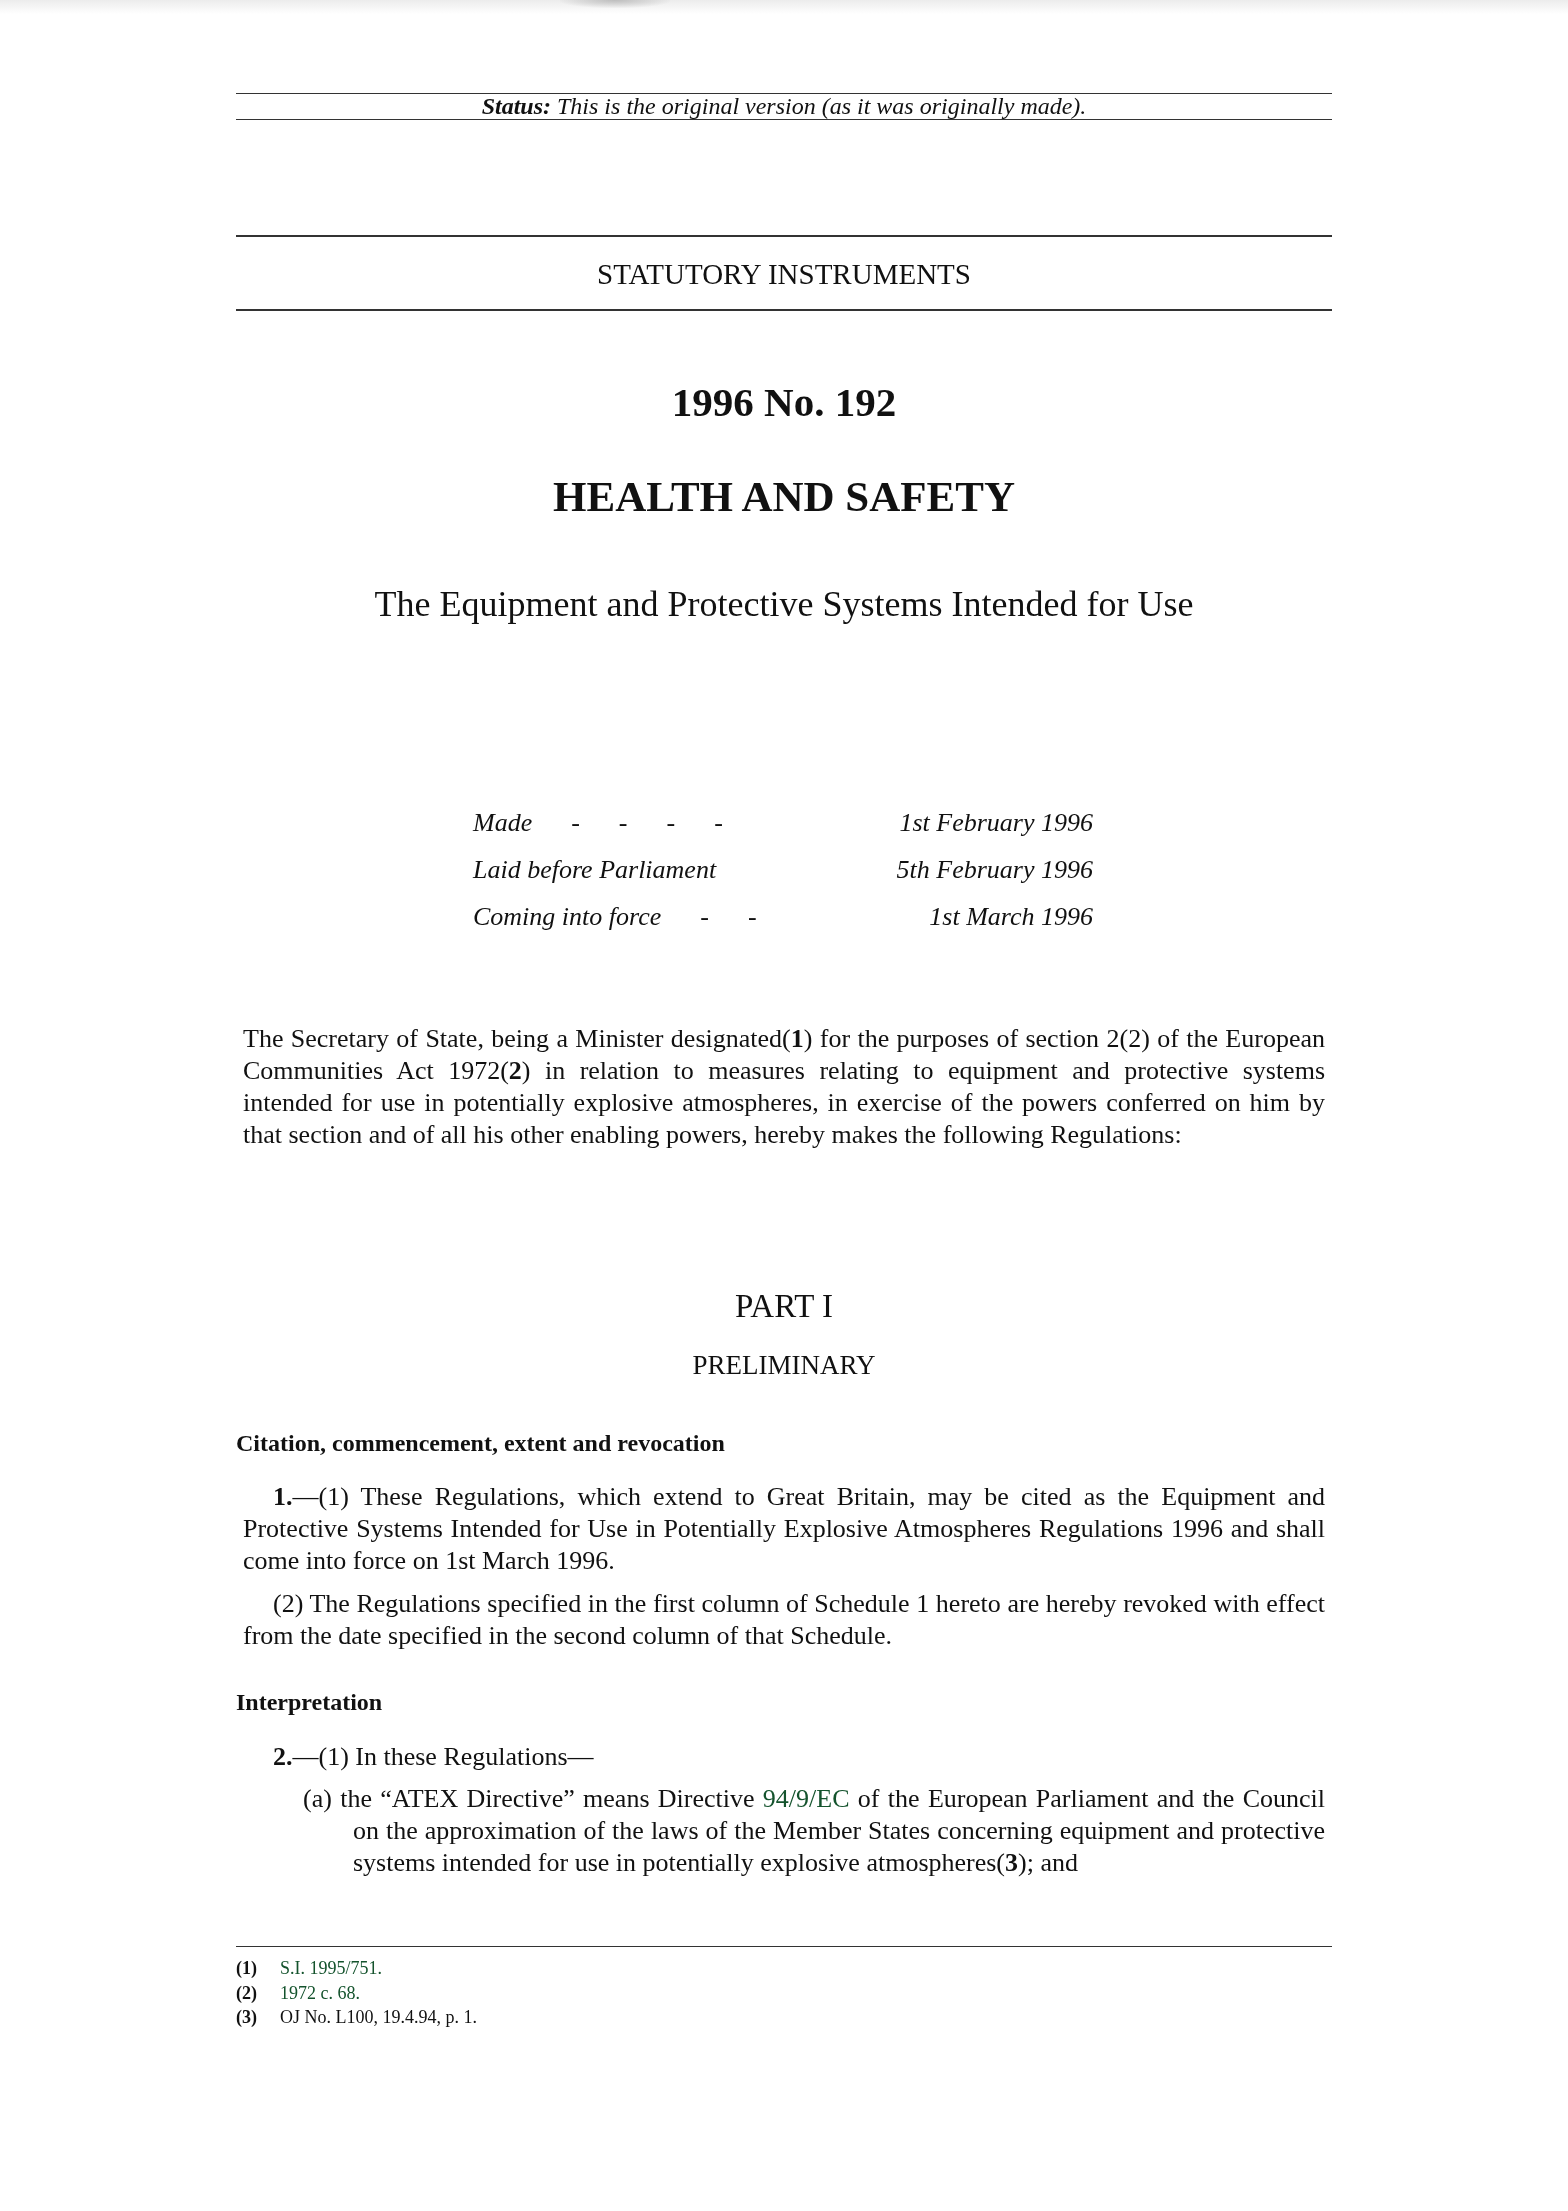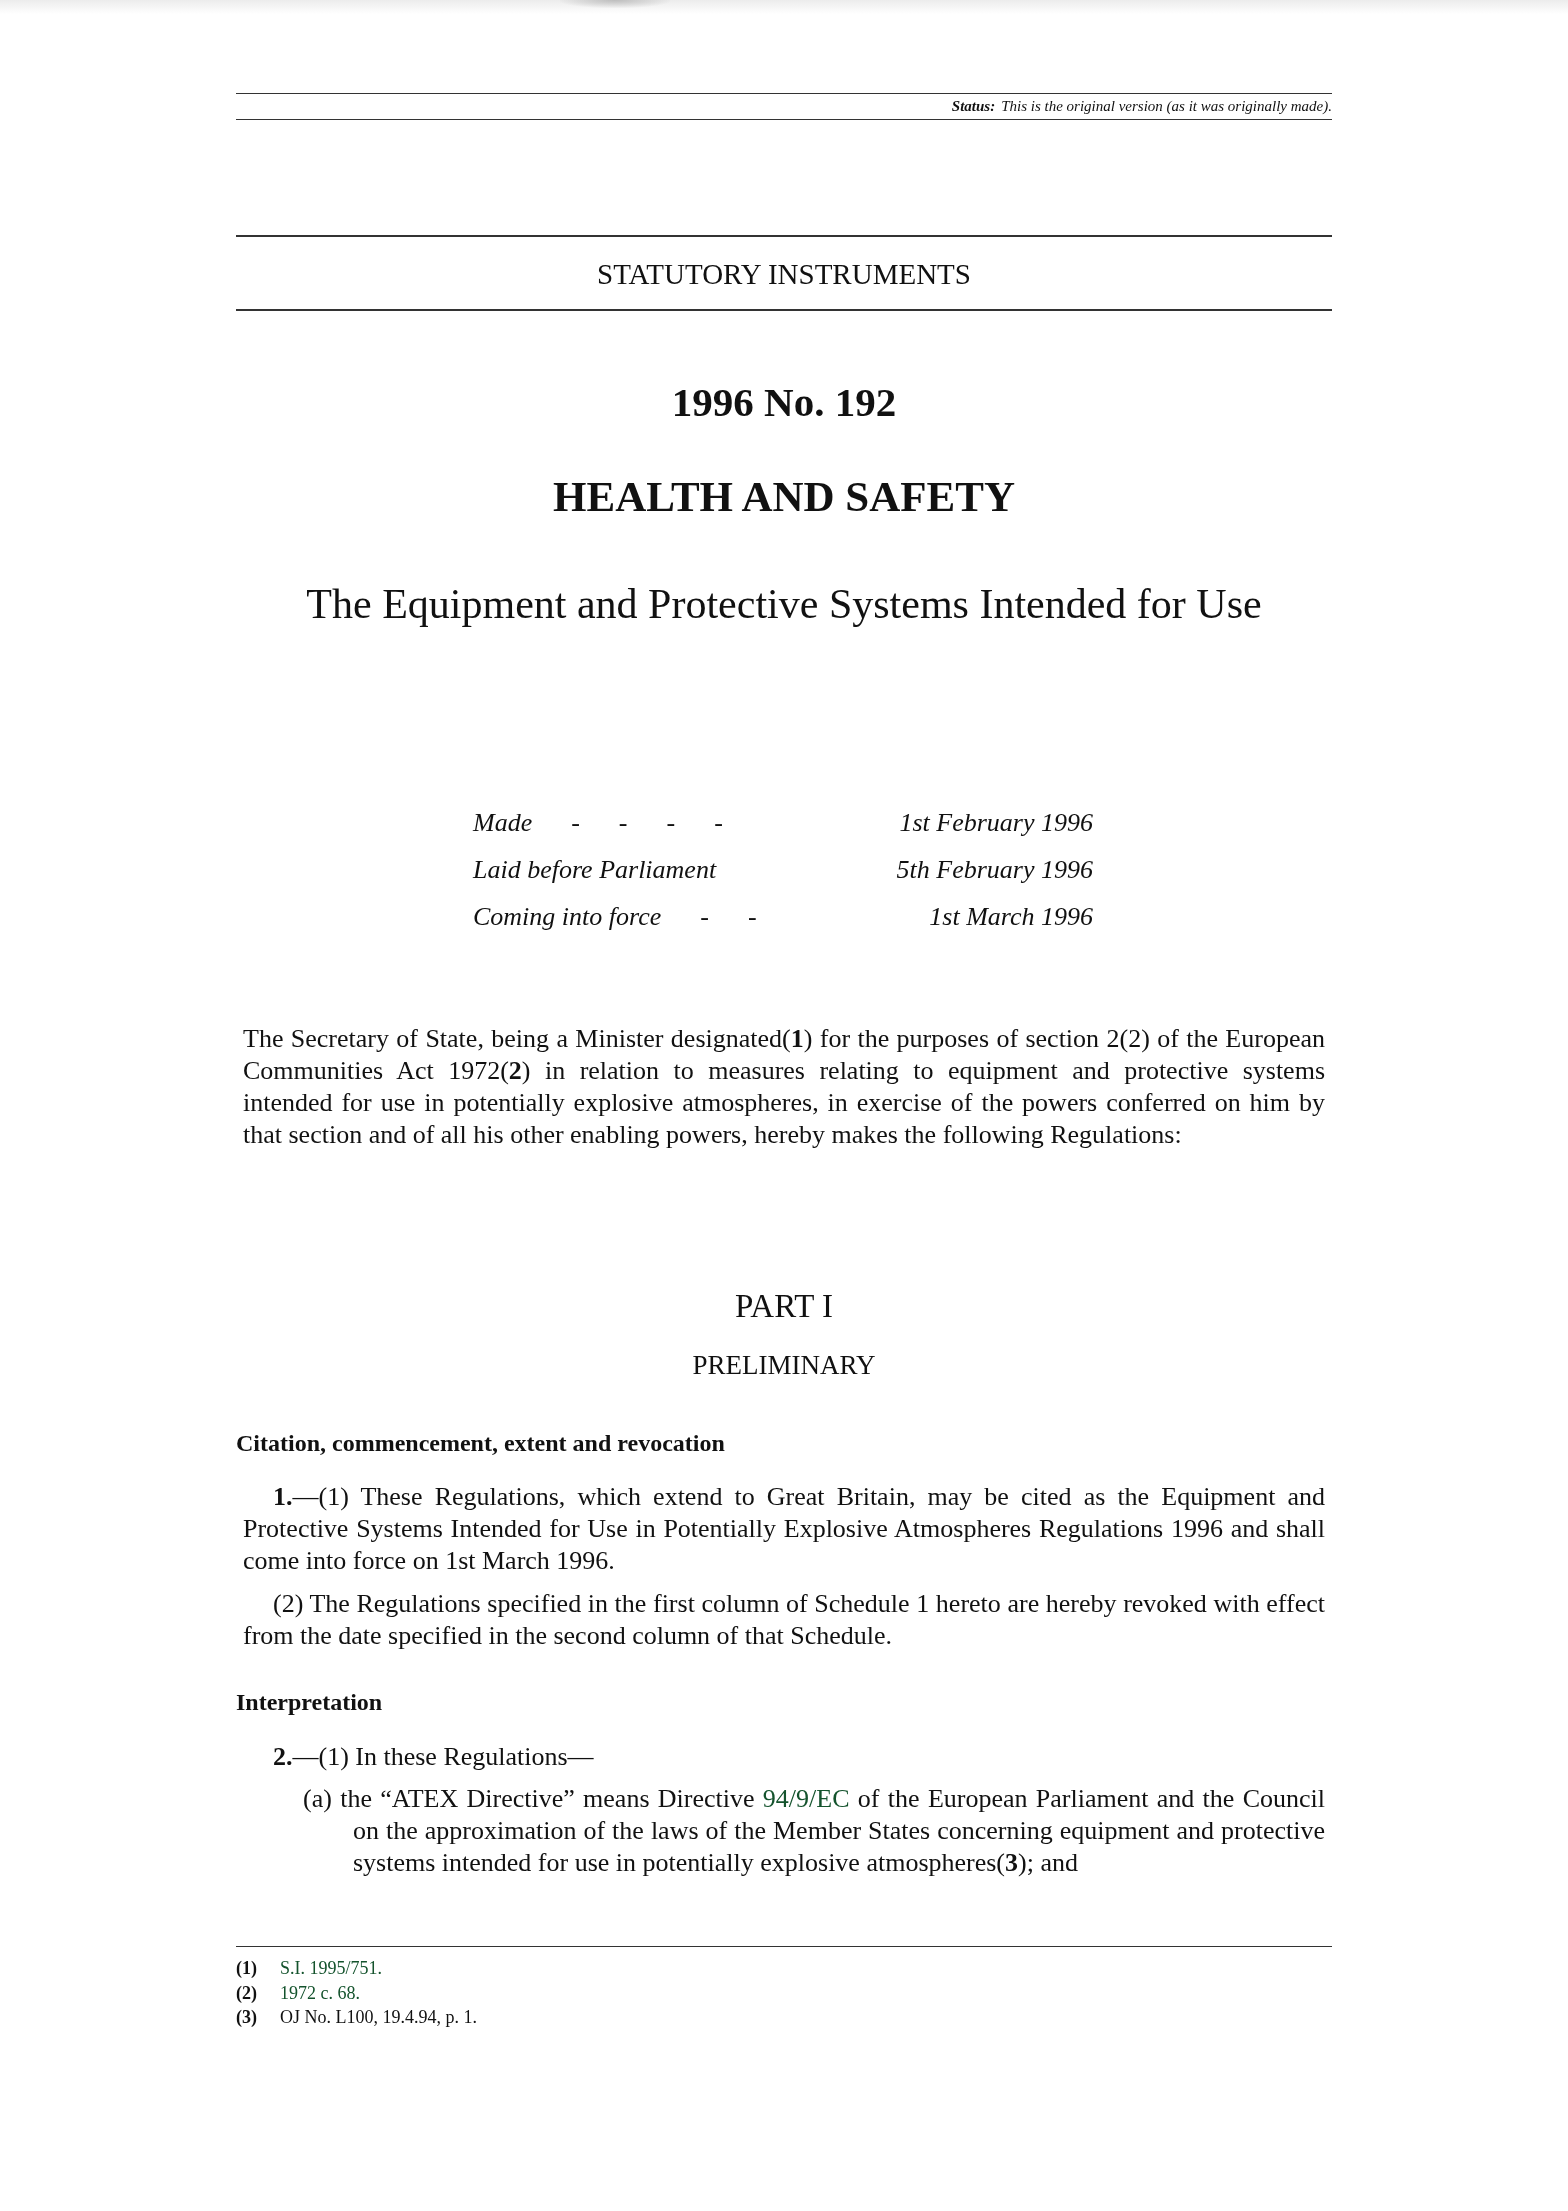--- a/index.html
+++ b/index.html
@@ -4,28 +4,28 @@
 <style>
   html, body { margin: 0; padding: 0; background: #ffffff; }
   body { width: 1568px; height: 2211px; position: relative; overflow: hidden;
          font-family: "Liberation Serif", "DejaVu Serif", serif; color: #111; }
   .topshade { position: absolute; left: 0; top: 0; width: 1568px; height: 14px;
               background: linear-gradient(#ececec, #ffffff); }
   .topshade::after { content: ""; position: absolute; left: 560px; top: 0; width: 110px; height: 8px;
               border-radius: 0 0 60px 60px; background: radial-gradient(ellipse at top, #bdbdbd, rgba(255,255,255,0) 75%); }
   .abs { position: absolute; }
   .rule { position: absolute; left: 236px; width: 1096px; background: #333; }
-  .status { left: 236px; width: 1096px; top: 94px; height: 25px; text-align: right;
-            font-size: 15px; line-height: 25px; font-style: italic; }
+  .status { left: 236px; width: 1096px; top: 94px; height: 25px; text-align: center;
+            font-size: 24px; line-height: 25px; font-style: italic; }
   .status b { font-weight: bold; margin-right: 6px; }
   .center { left: 236px; width: 1096px; text-align: center; }
   .si { top: 256px; font-size: 29px; line-height: 36px; }
   .num { top: 376px; font-size: 41px; font-weight: bold; line-height: 52px; }
   .subj { top: 470px; font-size: 43px; font-weight: bold; line-height: 54px; }
-  .title { top: 578px; font-size: 42px; line-height: 53px; }
+  .title { top: 578px; font-size: 36px; line-height: 53px; }
   .dates { left: 473px; width: 620px; top: 804px; font-style: italic; font-size: 26px; }
   .dates .row { height: 47px; line-height: 38px; display: flex; justify-content: space-between; }
   .dates .lbl { white-space: pre; }
   .body { left: 236px; width: 1096px; font-size: 26px; line-height: 32px; text-align: justify; }
   .body p { margin: 7px; }
   .para1 { top: 1016px; }
   .part { top: 1285px; font-size: 33px; line-height: 42px; }
   .prelim { top: 1347px; font-size: 27px; line-height: 36px; }
   .heading { left: 236px; font-size: 24px; font-weight: bold; line-height: 32px; }
   .h1 { top: 1427px; }

